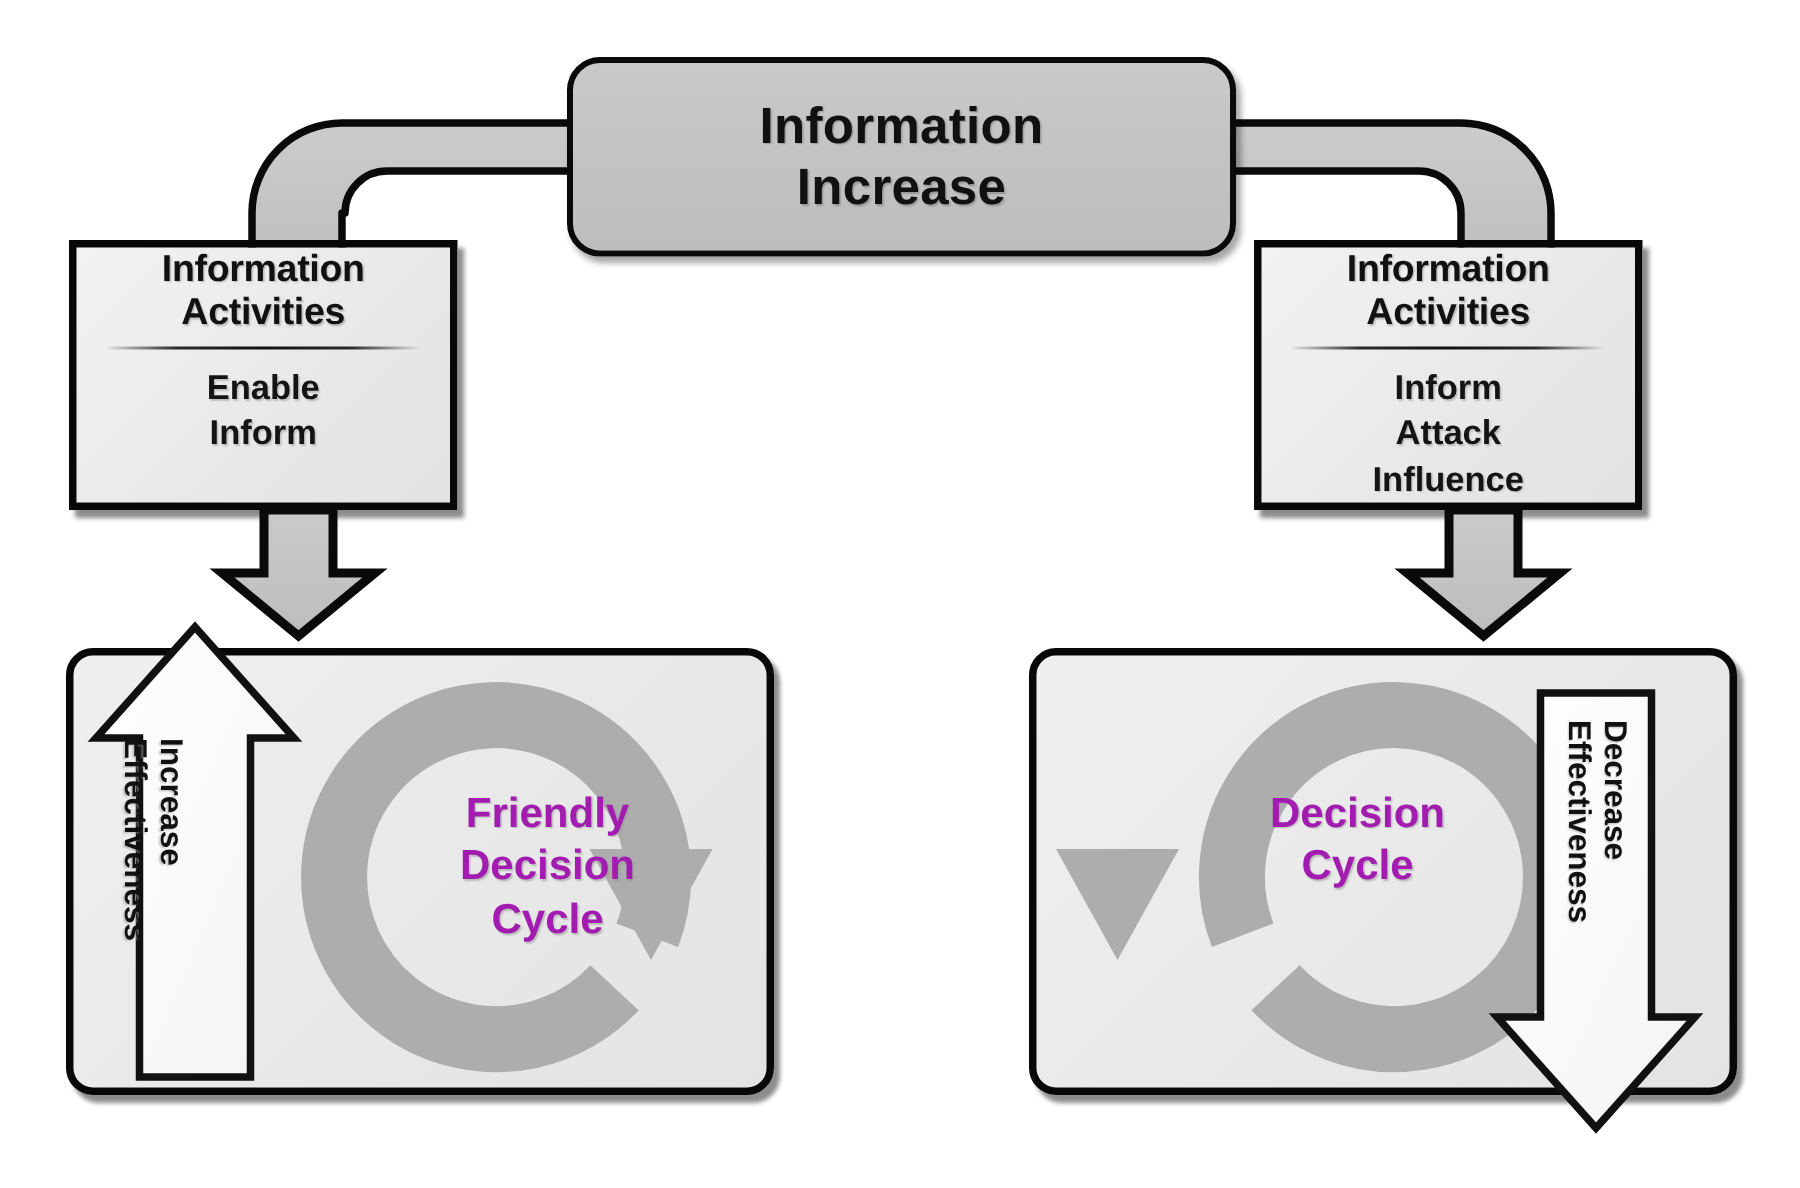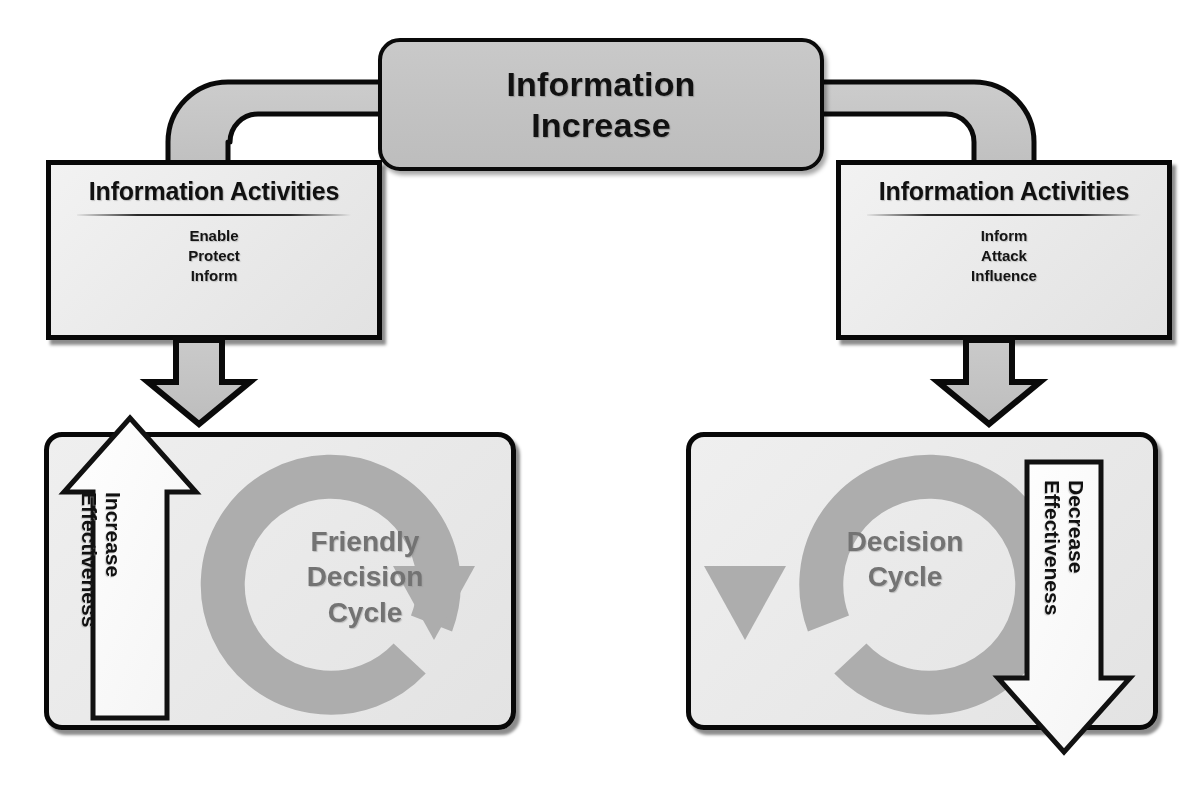--- a/index.html
+++ b/index.html
@@ -51,28 +51,27 @@
     text-align: center;
     line-height: 1.18;
     letter-spacing: 0.2px;
     text-shadow: 1px 1px 1px rgba(120,120,120,0.55);
   }
 
   
   .ia-box {
     position: absolute;
     top: 160px;
-    width: 336px;
+    width: 259px;
     height: 180px;
     background: linear-gradient(135deg, #f2f2f2 0%, #e9e9e9 55%, #e2e2e2 100%);
     border: 5px solid #080808;
     box-sizing: border-box;
     box-shadow: 4px 5px 3px rgba(0,0,0,0.45);
     z-index: 7;
-    padding-top: 12px;
   }
   #ia-left  { left: 46px; }
   #ia-right { left: 836px; }
 
   .ia-heading {
     font-size: 25px;
     font-weight: bold;
     color: #111111;
     text-align: center;
     letter-spacing: -0.2px;
@@ -81,21 +80,21 @@
   .ia-rule {
     width: 84%;
     height: 2px;
     margin: 8px auto 10px auto;
     background: linear-gradient(90deg, rgba(230,230,230,1) 0%, #2b2b2b 22%, #111 50%, #2b2b2b 78%, rgba(230,230,230,1) 100%);
   }
   .ia-list {
     text-align: center;
   }
   .ia-item {
-    font-size: 15px;
+    font-size: 23px;
     font-weight: bold;
     color: #141414;
     line-height: 1.32;
     text-shadow: 1px 1px 1px rgba(150,150,150,0.5);
   }
 
   
   .cycle-panel {
     position: absolute;
     top: 432px;
@@ -112,21 +111,21 @@
   #panel-right { left: 686px; }
 
   
   .cycle-label {
     position: absolute;
     width: 230px;
     text-align: center;
     font-size: 28px;
     font-weight: bold;
     line-height: 1.26;
-    color: #737373;
+    color: #a21caf;
     text-shadow: 1px 1px 1px rgba(150,150,150,0.55);
     z-index: 9;
   }
   #label-friendly { left: 250px; top: 524px; }
   #label-threat   { left: 790px; top: 524px; }
 
   
   .eff-label {
     position: absolute;
     font-size: 21px;
@@ -201,21 +200,20 @@
       <div>Information</div>
       <div>Increase</div>
     </div>
   </div>
 
   <div class="ia-box" id="ia-left">
     <div class="ia-heading">Information Activities</div>
     <div class="ia-rule"></div>
     <div class="ia-list">
       <div class="ia-item">Enable</div>
-      <div class="ia-item">Protect</div>
       <div class="ia-item">Inform</div>
     </div>
   </div>
 
   <div class="ia-box" id="ia-right">
     <div class="ia-heading">Information Activities</div>
     <div class="ia-rule"></div>
     <div class="ia-list">
       <div class="ia-item">Inform</div>
       <div class="ia-item">Attack</div>

